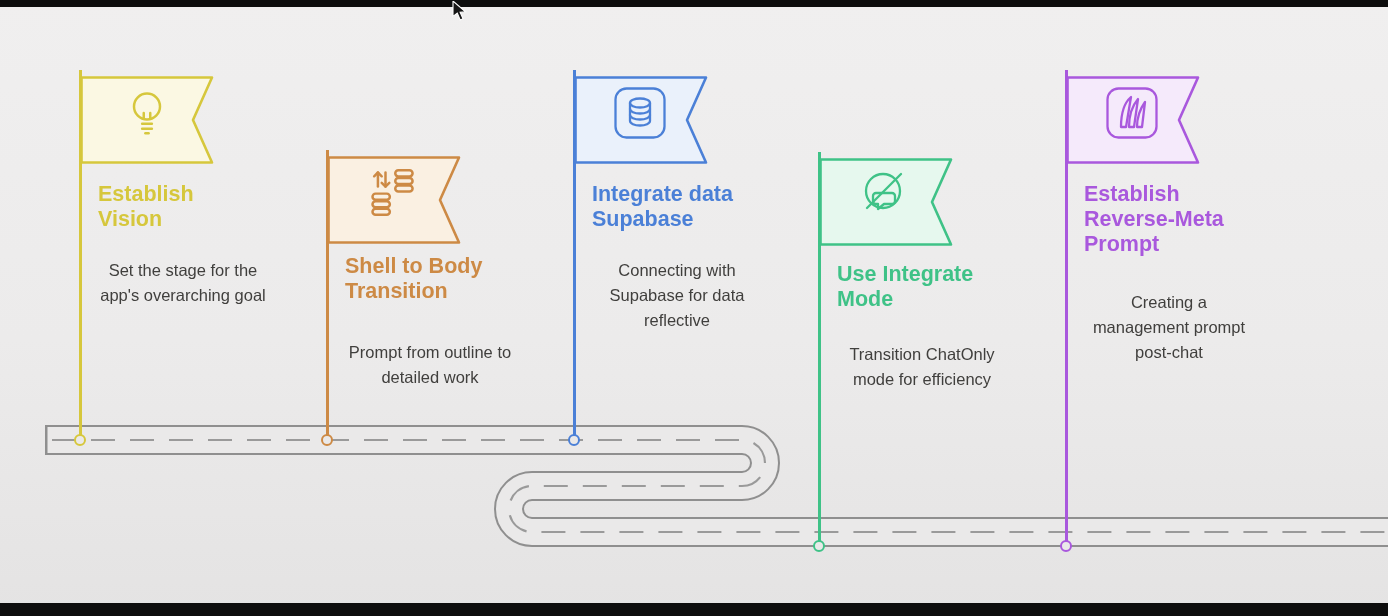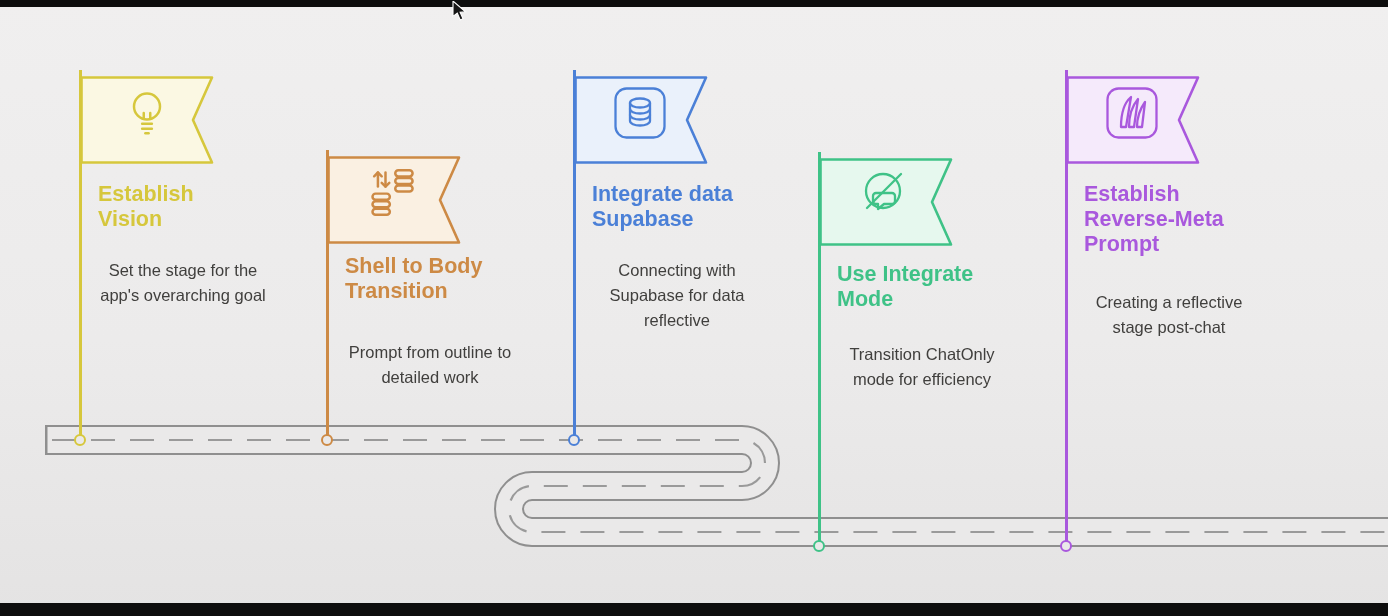--- a/index.html
+++ b/index.html
@@ -144,21 +144,21 @@
     </svg>
     <div class="icon">
       <svg width="54" height="54" viewBox="0 0 54 54">
         <rect x="2.5" y="2.5" width="49" height="49" rx="11"></rect>
         <path d="M16 41 C16 28 19 17 26 11 L21 41 Z"></path>
         <path d="M24 41 C24 30 27 20 33 13 L29 41 Z"></path>
         <path d="M32 41 C32 31 35 23 40 16 L37 41 Z"></path>
       </svg>
     </div>
     <h3 class="title">Establish Reverse-Meta Prompt</h3>
-    <p class="desc">Creating a reflective stage post-chat</p>
+    <p class="desc">Creating a management prompt post-chat</p>
     <div class="node"></div>
   </div>
 
   <div class="cursor">
     <svg width="18" height="22" viewBox="0 0 18 22">
       <path d="M1 0 L1 15.5 L5.3 12.2 L8.2 19 L11 17.8 L8.1 11.2 L13.5 10.9 Z" fill="#161616" stroke="#fdfdfd" stroke-width="1.1"></path>
     </svg>
   </div>
 
   <div class="letterbox bottom"></div>

